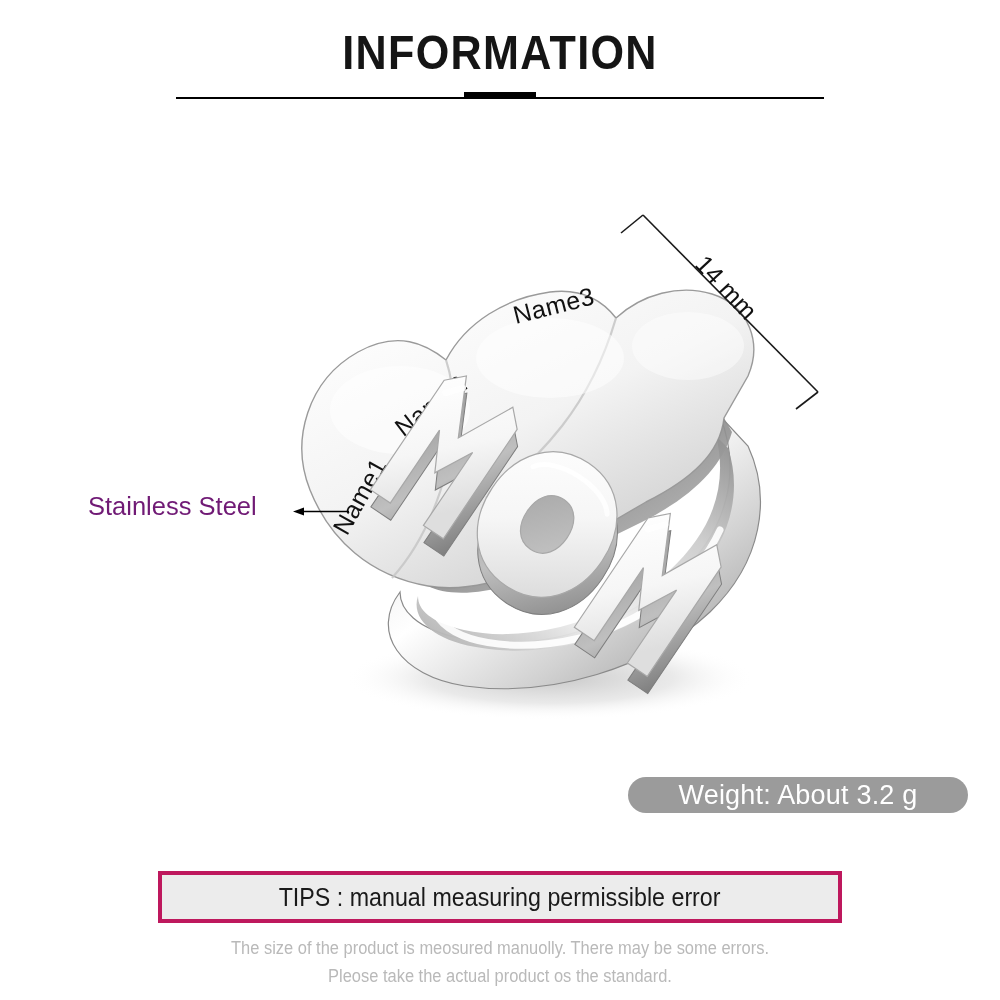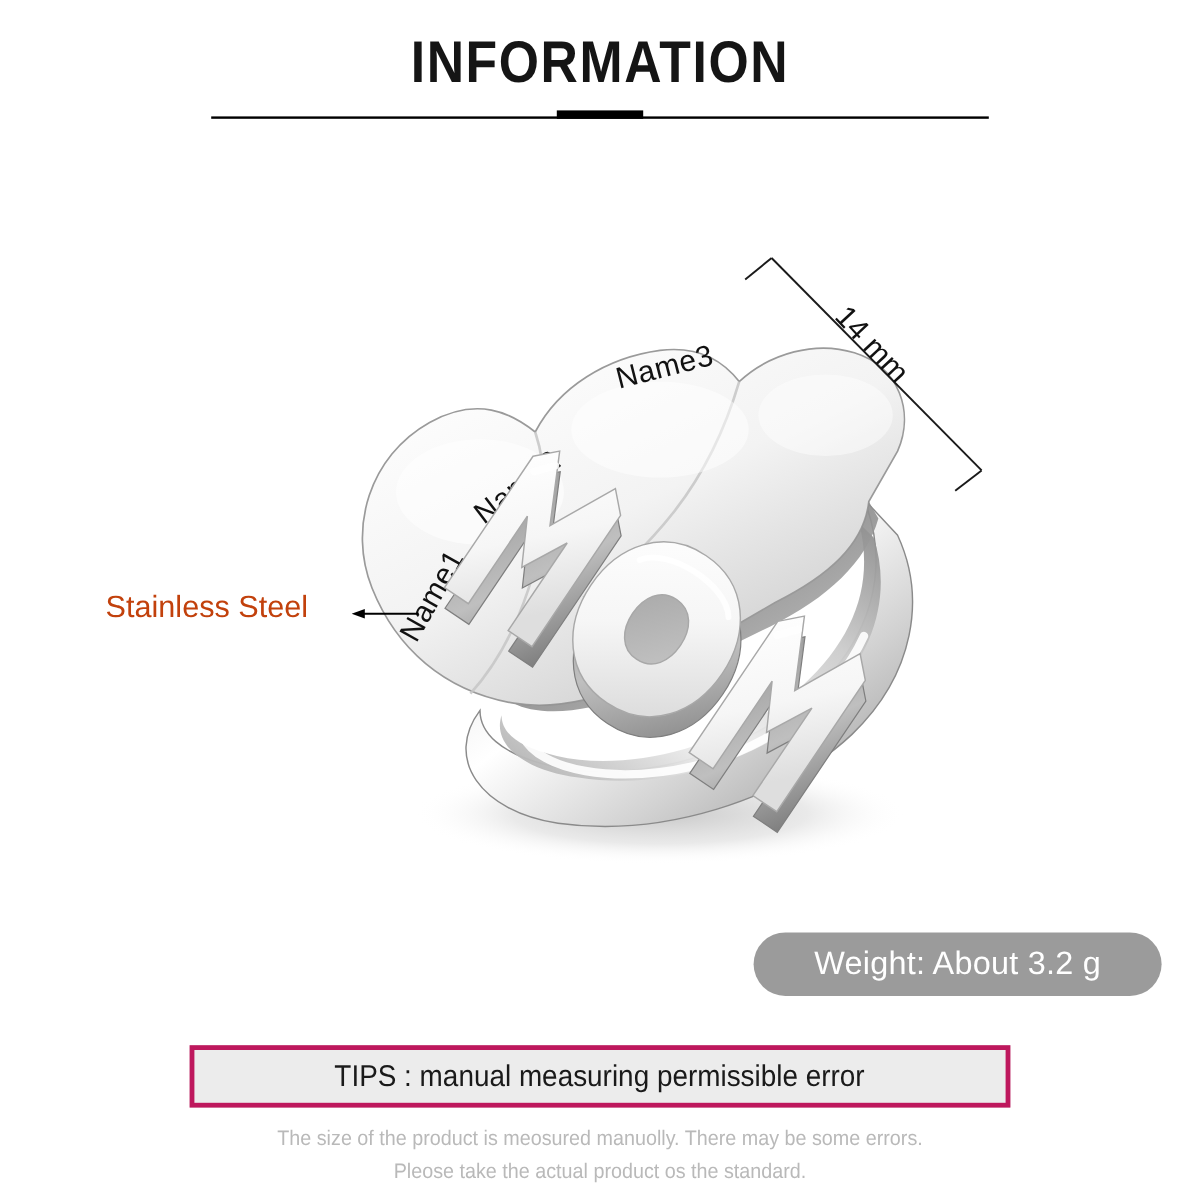--- a/index.html
+++ b/index.html
@@ -66,21 +66,21 @@
     fill: #111111;
     letter-spacing: 0.4px;
   }
 
   
   #callout-material {
     position: absolute;
     left: 88px;
     top: 492px;
     font-size: 25.5px;
-    color: #c2410c;
+    color: #701a75;
     white-space: nowrap;
   }
   #callout-arrow {
     position: absolute;
     left: 293px;
     top: 506px;
     width: 56px;
     height: 11px;
   }
 
@@ -102,21 +102,21 @@
     transform: rotate(47deg);
     transform-origin: 0 50%;
   }
 
   
   #weight-badge {
     position: absolute;
     left: 628px;
     top: 777px;
     width: 340px;
-    height: 53px;
+    height: 36px;
     border-radius: 27px;
     background: #9b9b9b;
     color: #ffffff;
     font-size: 27px;
     display: flex;
     align-items: center;
     justify-content: center;
     letter-spacing: 0.2px;
     white-space: nowrap;
   }

